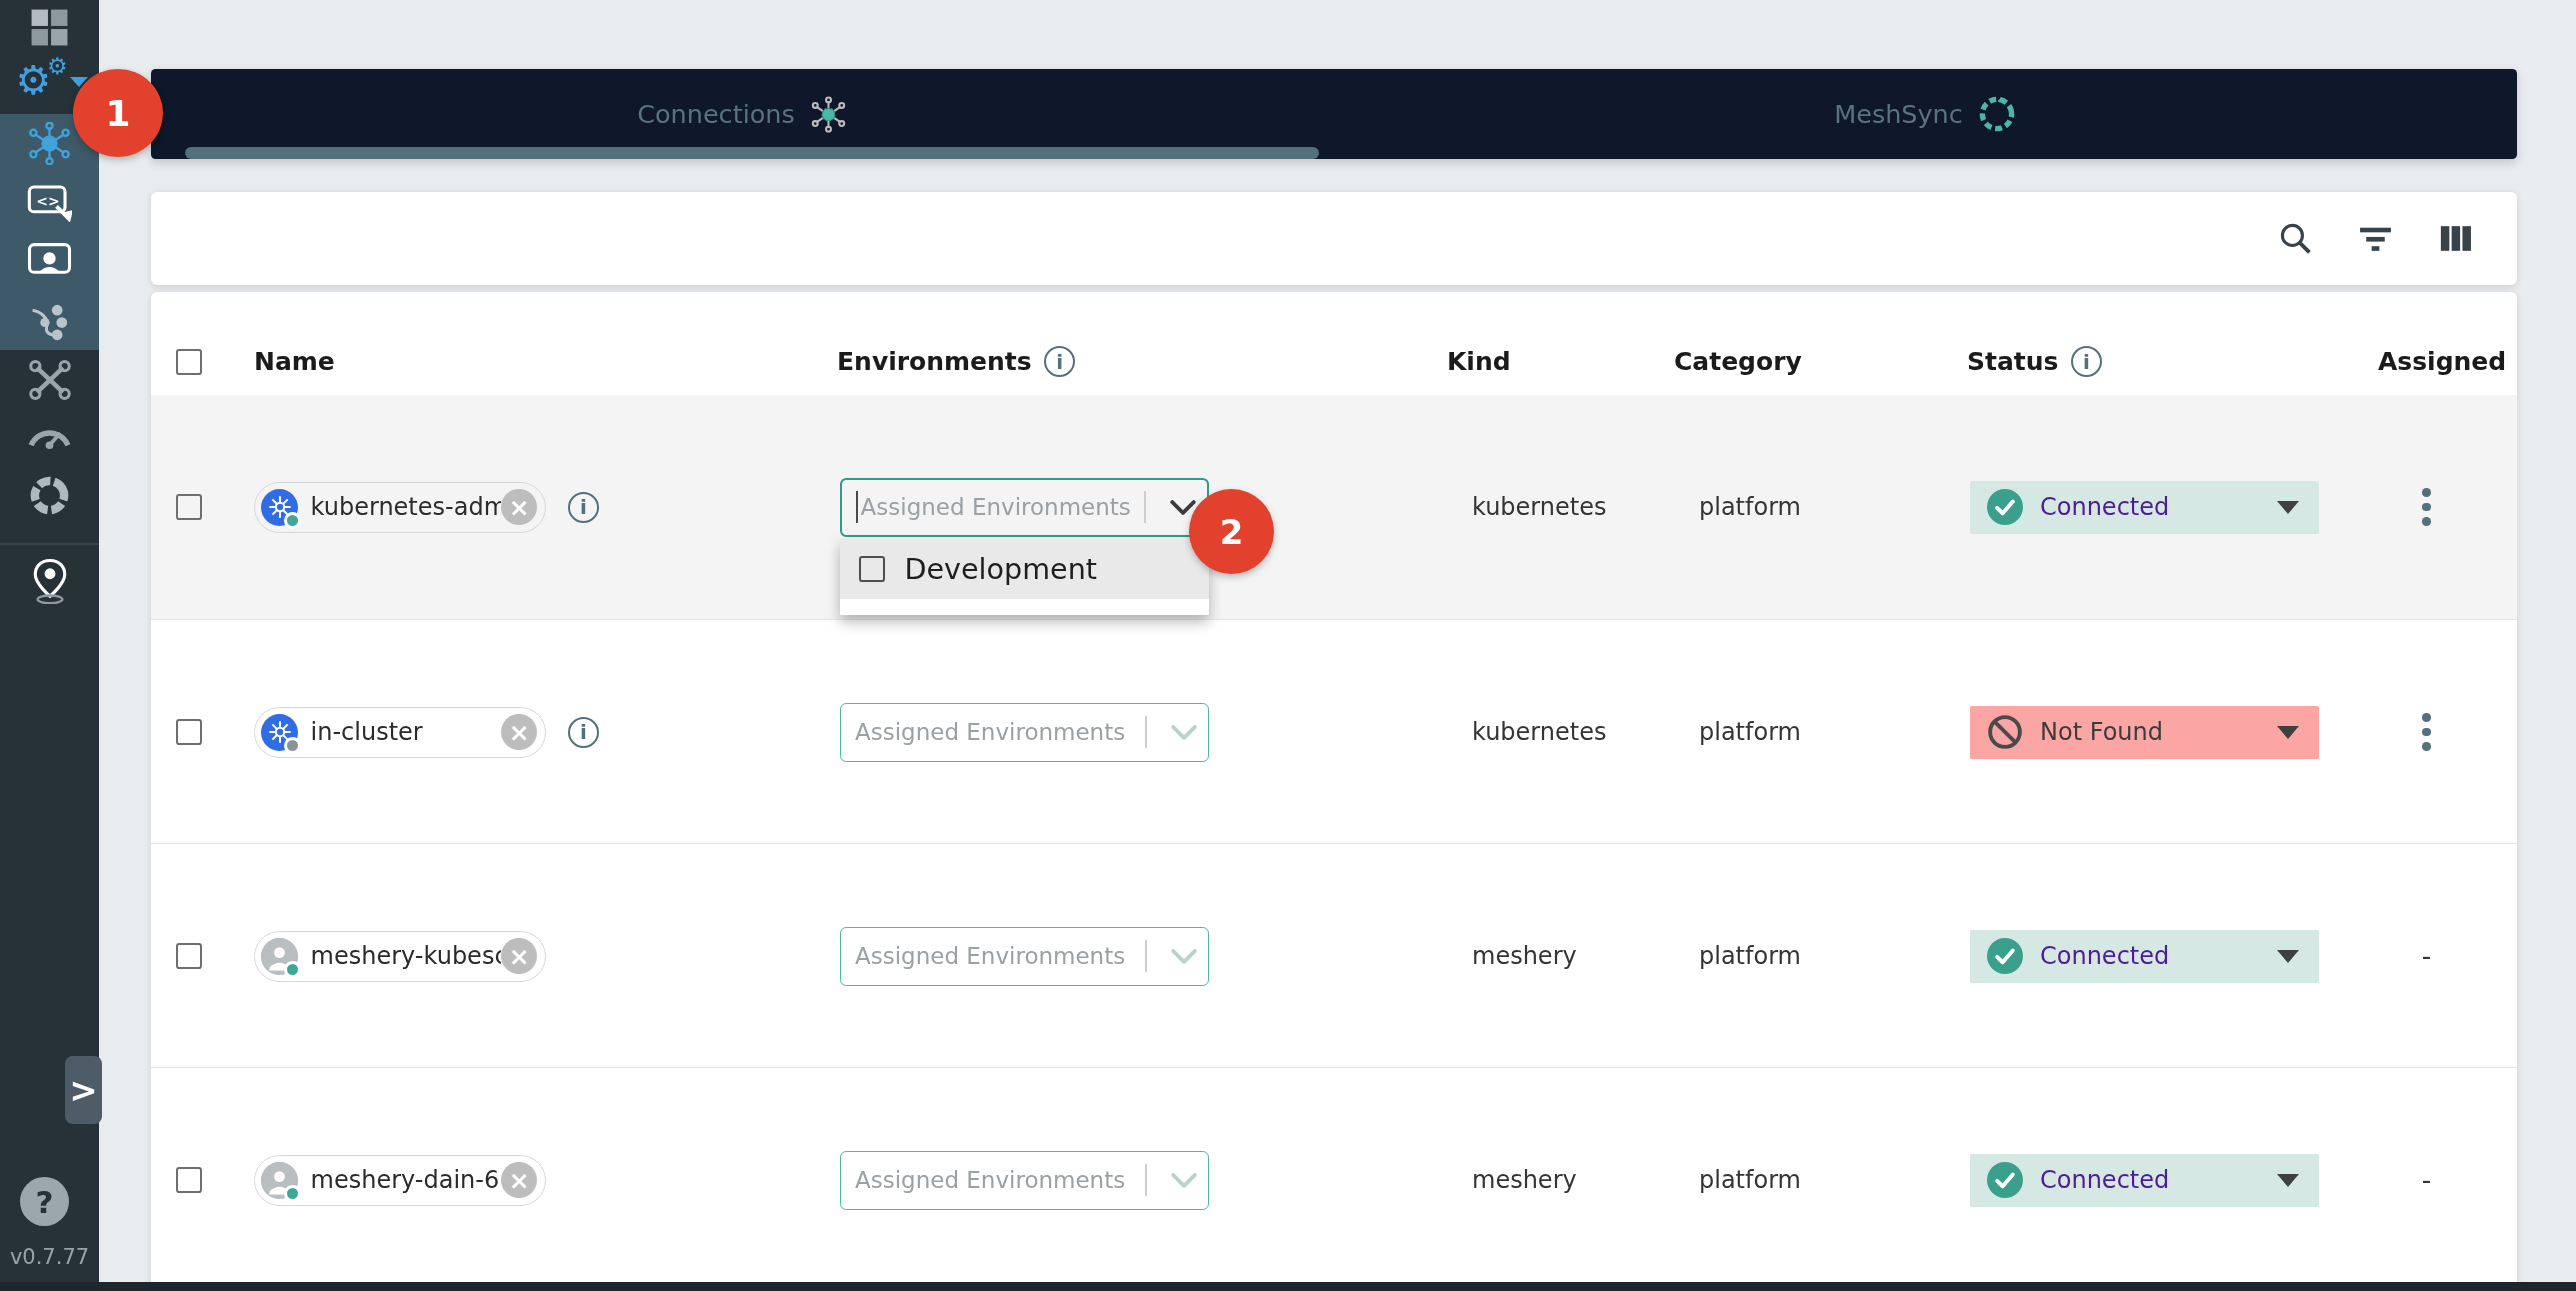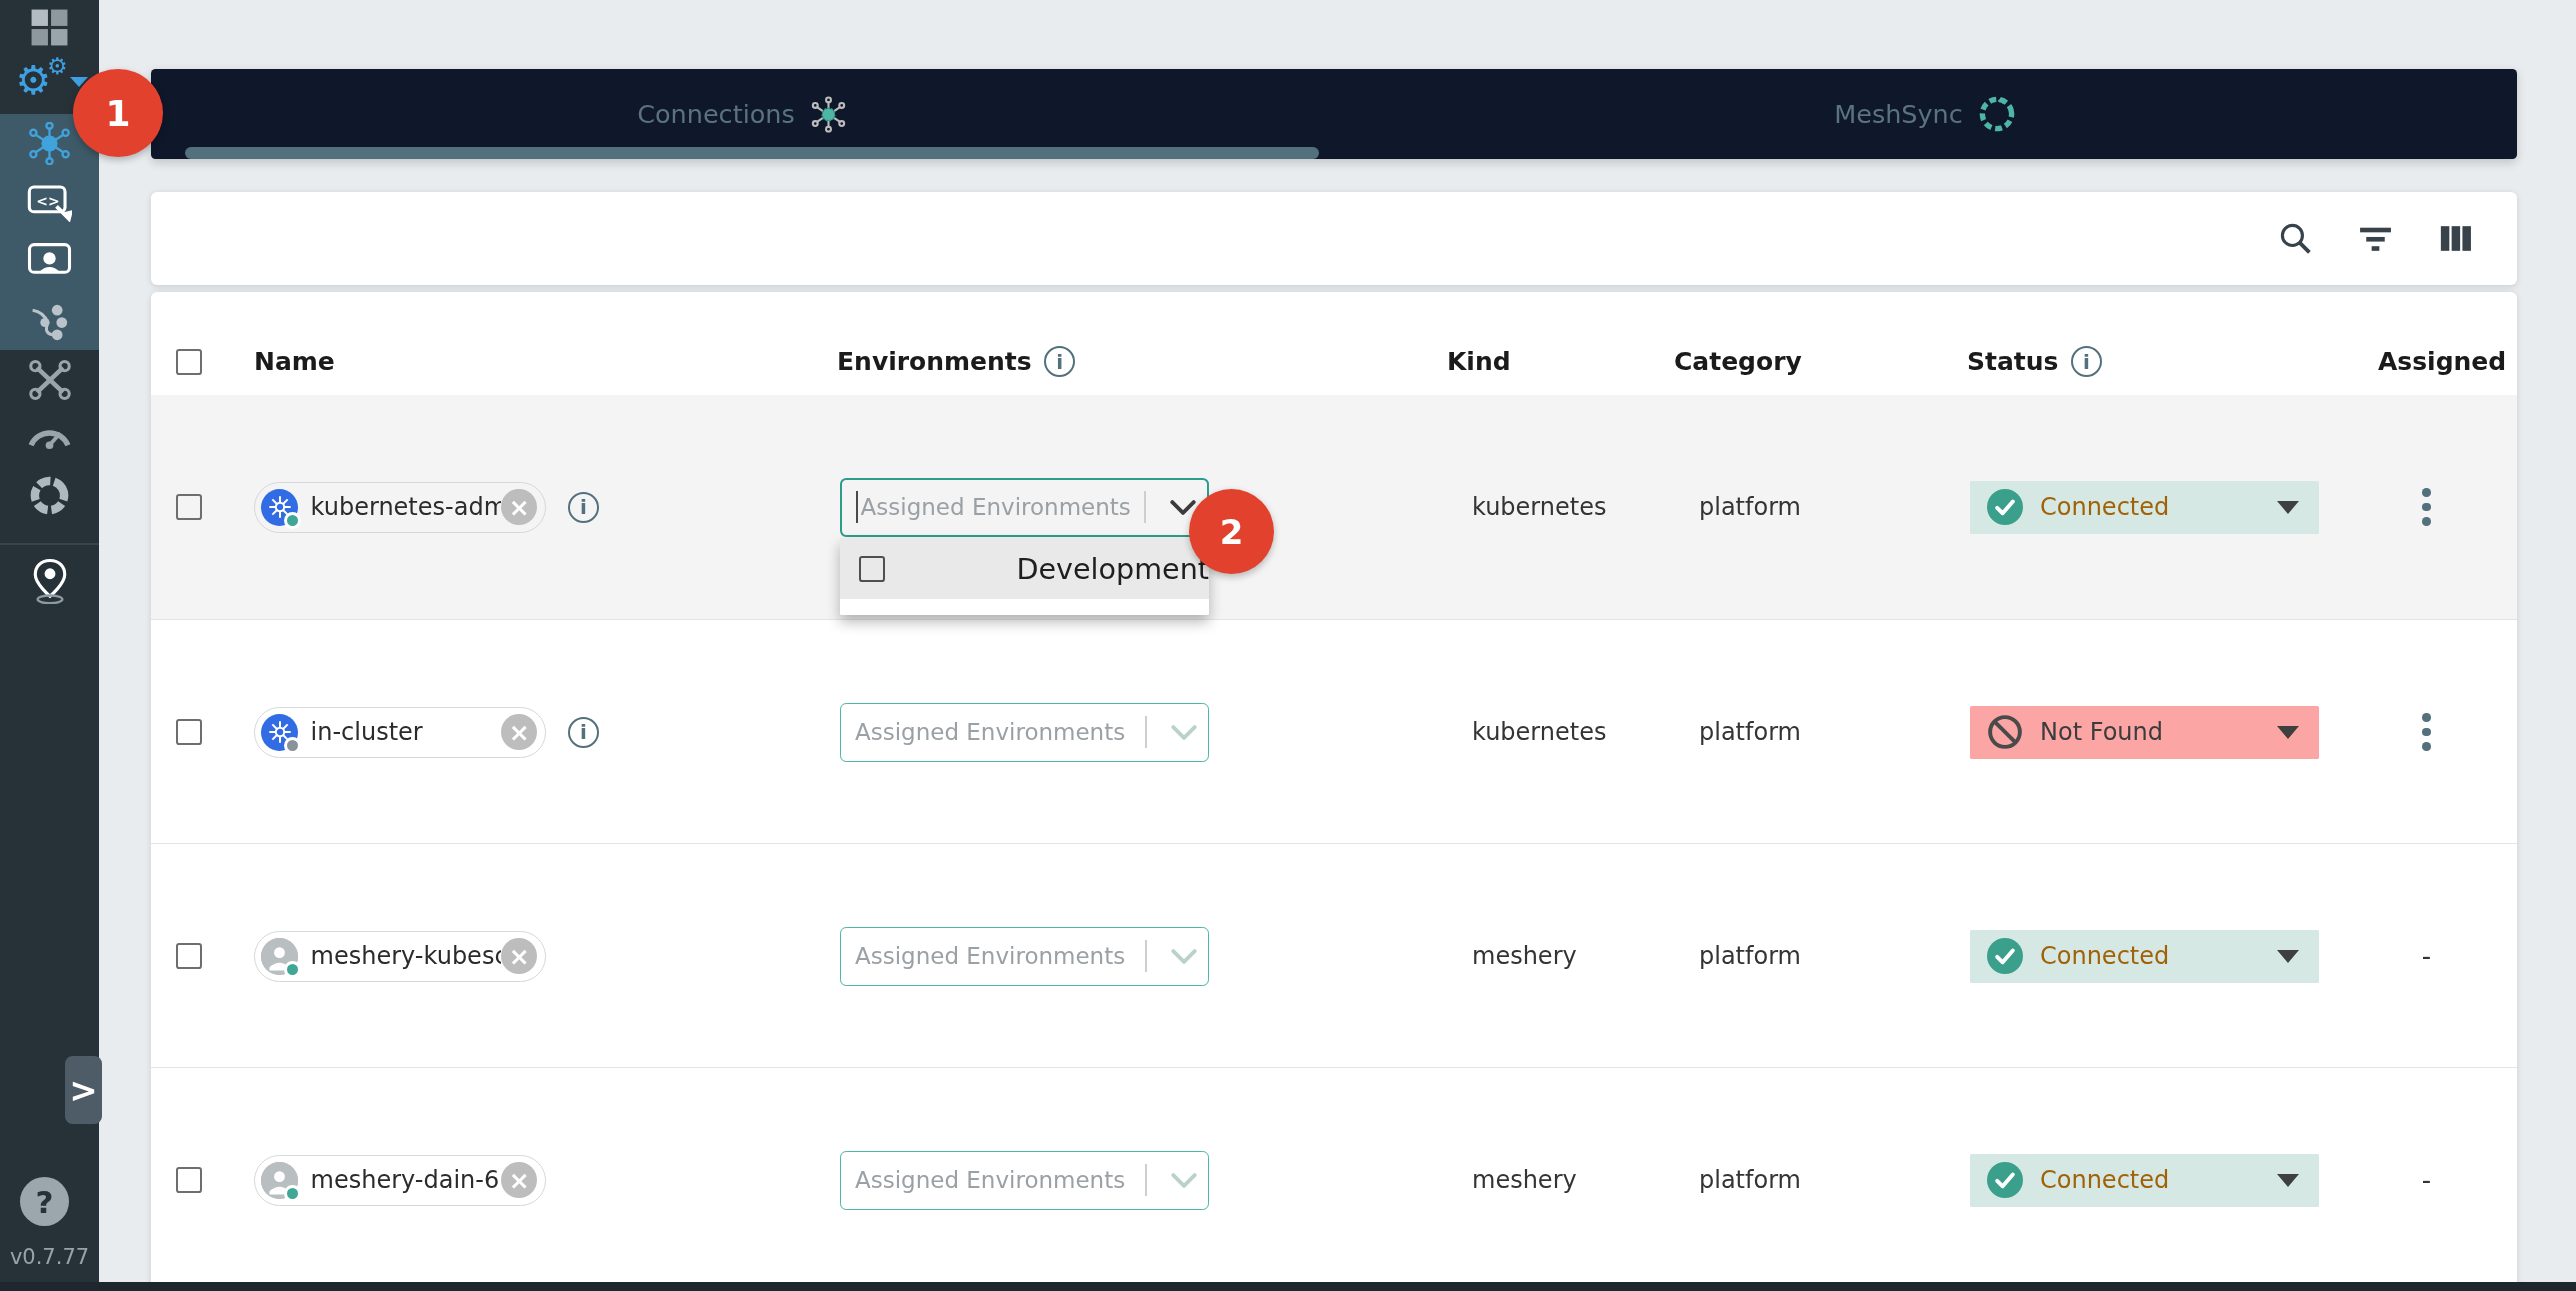--- a/index.html
+++ b/index.html
@@ -168,34 +168,34 @@
   .env.focused .env-chevron { color: #3c3c3c; }
   .env.idle .env-chevron { color: #b9d2cc; }
 
   .menu-panel {
     position: absolute; left: 689px; top: 144px; width: 369px; height: 76px;
     background: #ffffff; border-radius: 1.5px;
     box-shadow: 0 6.2px 14px rgba(0,0,0,.28); z-index: 40; padding-bottom: 15.4px;
   }
   .menu-item {
     height: 60px; background: #e9e9e9; display: flex; align-items: center;
-    gap: 20px; padding-left: 18.5px; font-size: 28.6px; color: #1f1f1f; justify-content: space-between;
+    gap: 20px; padding-left: 18.5px; font-size: 28.6px; color: #1f1f1f;
   }
   .menu-item .checkbox { border-color: #4f4f4f; }
   .badge-2 { left: 1038px; top: 94px; width: 85px; height: 85px; font-size: 34px; }
 
   .status-chip {
     width: 349px; height: 53px; display: flex; align-items: center;
     padding: 0 20px 0 17px; border-radius: 1.5px;
   }
   .status-chip.connected { background: #d6e8e3; }
   .status-chip.notfound { background: #fca5a5; }
   .st-icon { width: 36px; height: 36px; flex: none; }
   .st-label { flex: 1; padding-left: 17px; font-size: 24px; }
-  .status-chip.connected .st-label { color: #a16207; }
+  .status-chip.connected .st-label { color: #4c1d95; }
   .status-chip.notfound .st-label { color: #3c3c3c; }
   .st-caret {
     width: 0; height: 0; border-left: 11.6px solid transparent;
     border-right: 11.6px solid transparent; border-top: 13px solid #3f3f3f;
   }
 
   .kebab { display: flex; flex-direction: column; gap: 6.2px; align-items: center; width: 69px; }
   .kebab i { width: 8.5px; height: 8.5px; border-radius: 50%; background: #53707d; }
   .dash-cell { width: 69px; text-align: center; font-size: 26px; color: #343434; }
 

